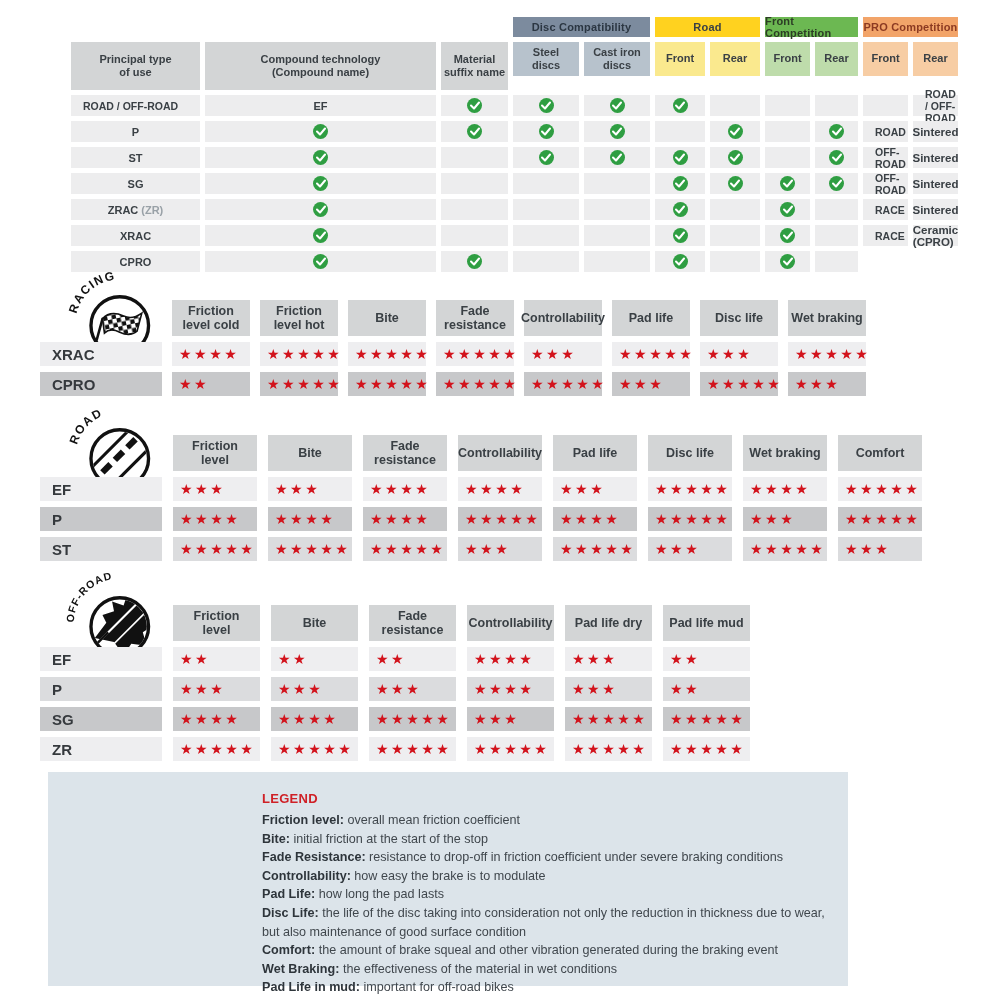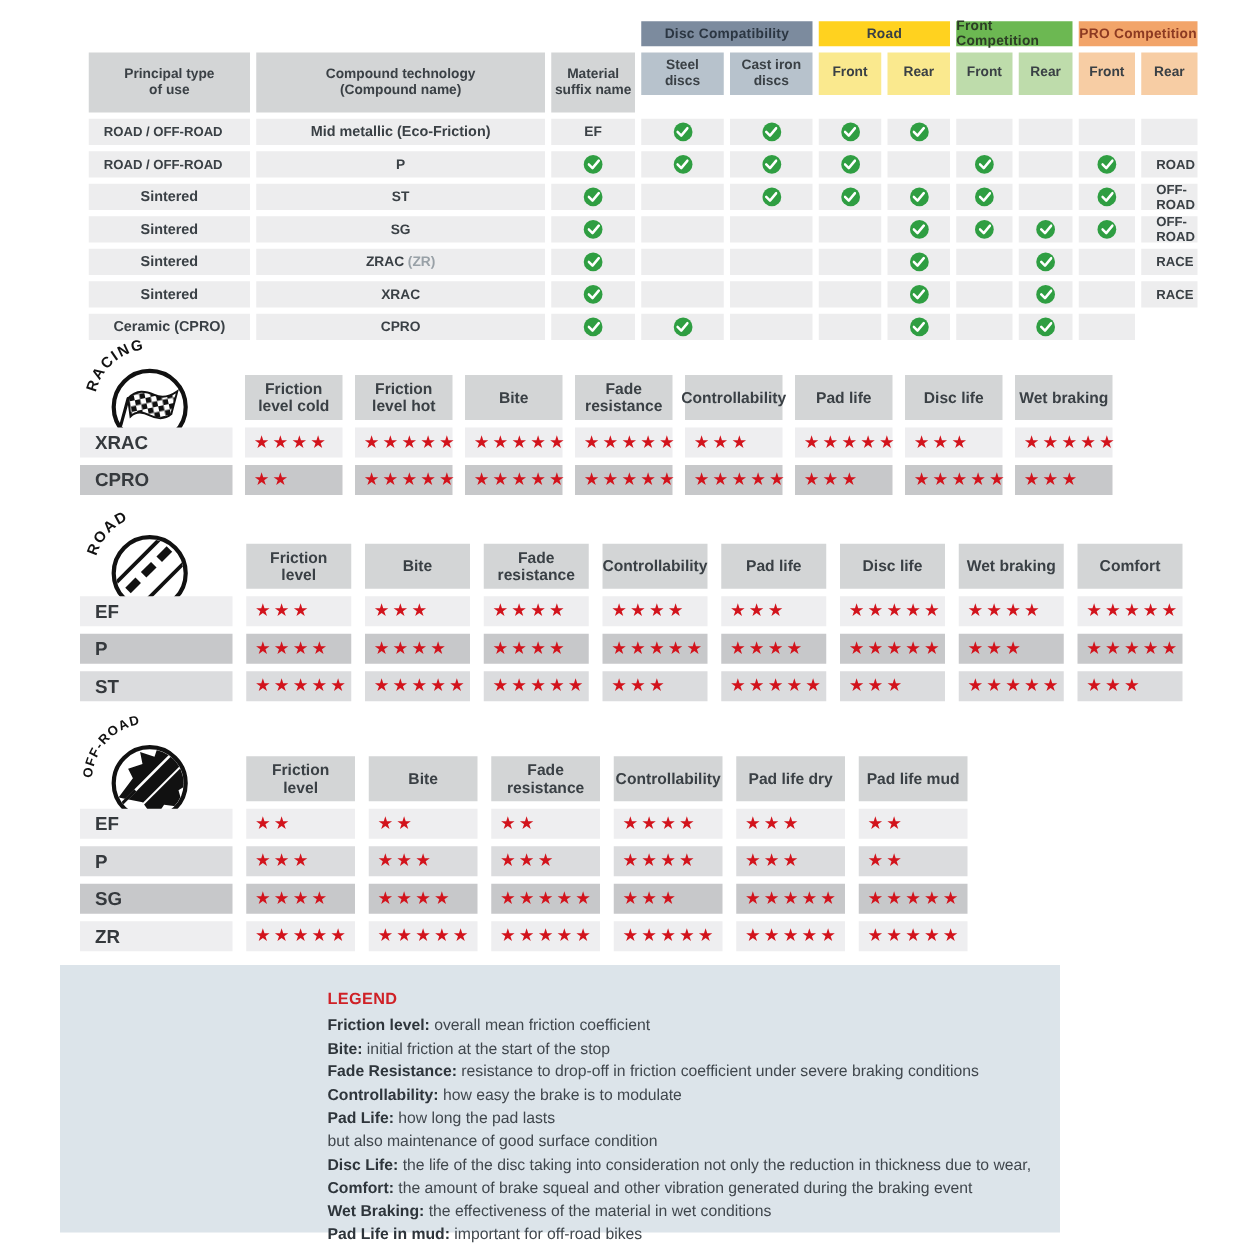--- a/index.html
+++ b/index.html
@@ -25,21 +25,21 @@
   .s-disc { background:var(--disc_sub); } .s-road { background:var(--road_sub); }
   .s-light { background:var(--light_sub); } .s-pro { background:var(--pro_sub); }
   .compat .cell { height:21px; background:#ededee; display:flex; align-items:center; justify-content:center;
     font-weight:bold; font-size:11px; }
   .compat .use-cell { justify-content:flex-start; padding-left:12px; font-size:10.5px; }
   .compat .compound-cell { font-size:11.5px; }
   .compat .suffix { color:#99a1a7; margin-left:3px; font-weight:bold; }
   .chk { width:15px; height:15px; border-radius:50%; background:var(--check); display:flex; align-items:center; justify-content:center; }
 
   
-  .rtable { position:absolute; left:64px; display:grid; }
+  .rtable { position:absolute; left:40px; display:grid; }
   .t-racing  { top:300px; grid-template-columns:122px repeat(8,78px); gap:6px 10px; }
   .t-road    { top:435px; grid-template-columns:122px repeat(8,84px); gap:6px 11px; }
   .t-offroad { top:605px; grid-template-columns:122px repeat(6,87px); gap:6px 11px; }
   .rhead { height:36px; background:var(--header_cell); display:flex; align-items:center; justify-content:center;
     text-align:center; font-size:12.5px; font-weight:bold; white-space:pre-line; line-height:1.15; }
   .rhead-empty { background:transparent; }
   .lbl { height:24px; display:flex; align-items:center; padding-left:12px; font-weight:bold; font-size:15px; color:#35393d; }
   .stars { height:24px; display:flex; align-items:center; padding-left:7px;
     color:var(--star); font-size:14px; font-family:"DejaVu Sans", sans-serif; }
   .star { margin-right:2.5px; }
@@ -81,21 +81,20 @@
 discs</div>
       <div class="subhead s-disc">Cast iron
 discs</div>
       <div class="subhead s-road">Front</div>
       <div class="subhead s-road">Rear</div>
       <div class="subhead s-light">Front</div>
       <div class="subhead s-light">Rear</div>
       <div class="subhead s-pro">Front</div>
       <div class="subhead s-pro">Rear</div>
       <div class="cell use-cell">ROAD / OFF-ROAD</div>
-      <div class="cell compound-cell">Mid metallic (Eco-Friction)</div>
       <div class="cell code-cell">
         <span>EF</span>
       </div>
       <div class="cell check-cell">
         <span class="chk">
           <svg width="10" height="9" viewBox="0 0 10 9">
             <polyline points="1,4.5 4,7.5 9,1.5" fill="none" stroke="#fff" stroke-width="2" stroke-linecap="round" stroke-linejoin="round"></polyline>
           </svg>
         </span>
       </div>
@@ -855,22 +854,22 @@
 
   <div class="legend">
     <div class="legend-inner">
       <div class="legend-title">LEGEND</div>
       <div>
           <div class="legend-line"><b>Friction level:</b> overall mean friction coefficient</div>
           <div class="legend-line"><b>Bite:</b> initial friction at the start of the stop</div>
           <div class="legend-line"><b>Fade Resistance:</b> resistance to drop-off in friction coefficient under severe braking conditions</div>
           <div class="legend-line"><b>Controllability:</b> how easy the brake is to modulate</div>
           <div class="legend-line"><b>Pad Life:</b> how long the pad lasts</div>
+          <div class="legend-line"><b>Disc Life:</b> the life of the disc taking into consideration not only the reduction in thickness due to wear,</div>
           <div class="legend-line">but also maintenance of good surface condition</div>
-          <div class="legend-line"><b>Disc Life:</b> the life of the disc taking into consideration not only the reduction in thickness due to wear,</div>
           <div class="legend-line"><b>Comfort:</b> the amount of brake squeal and other vibration generated during the braking event</div>
           <div class="legend-line"><b>Wet Braking:</b> the effectiveness of the material in wet conditions</div>
           <div class="legend-line"><b>Pad Life in mud:</b> important for off-road bikes</div>
         </div>
     </div>
   </div>
 
 </div>
 
 </body></html>

